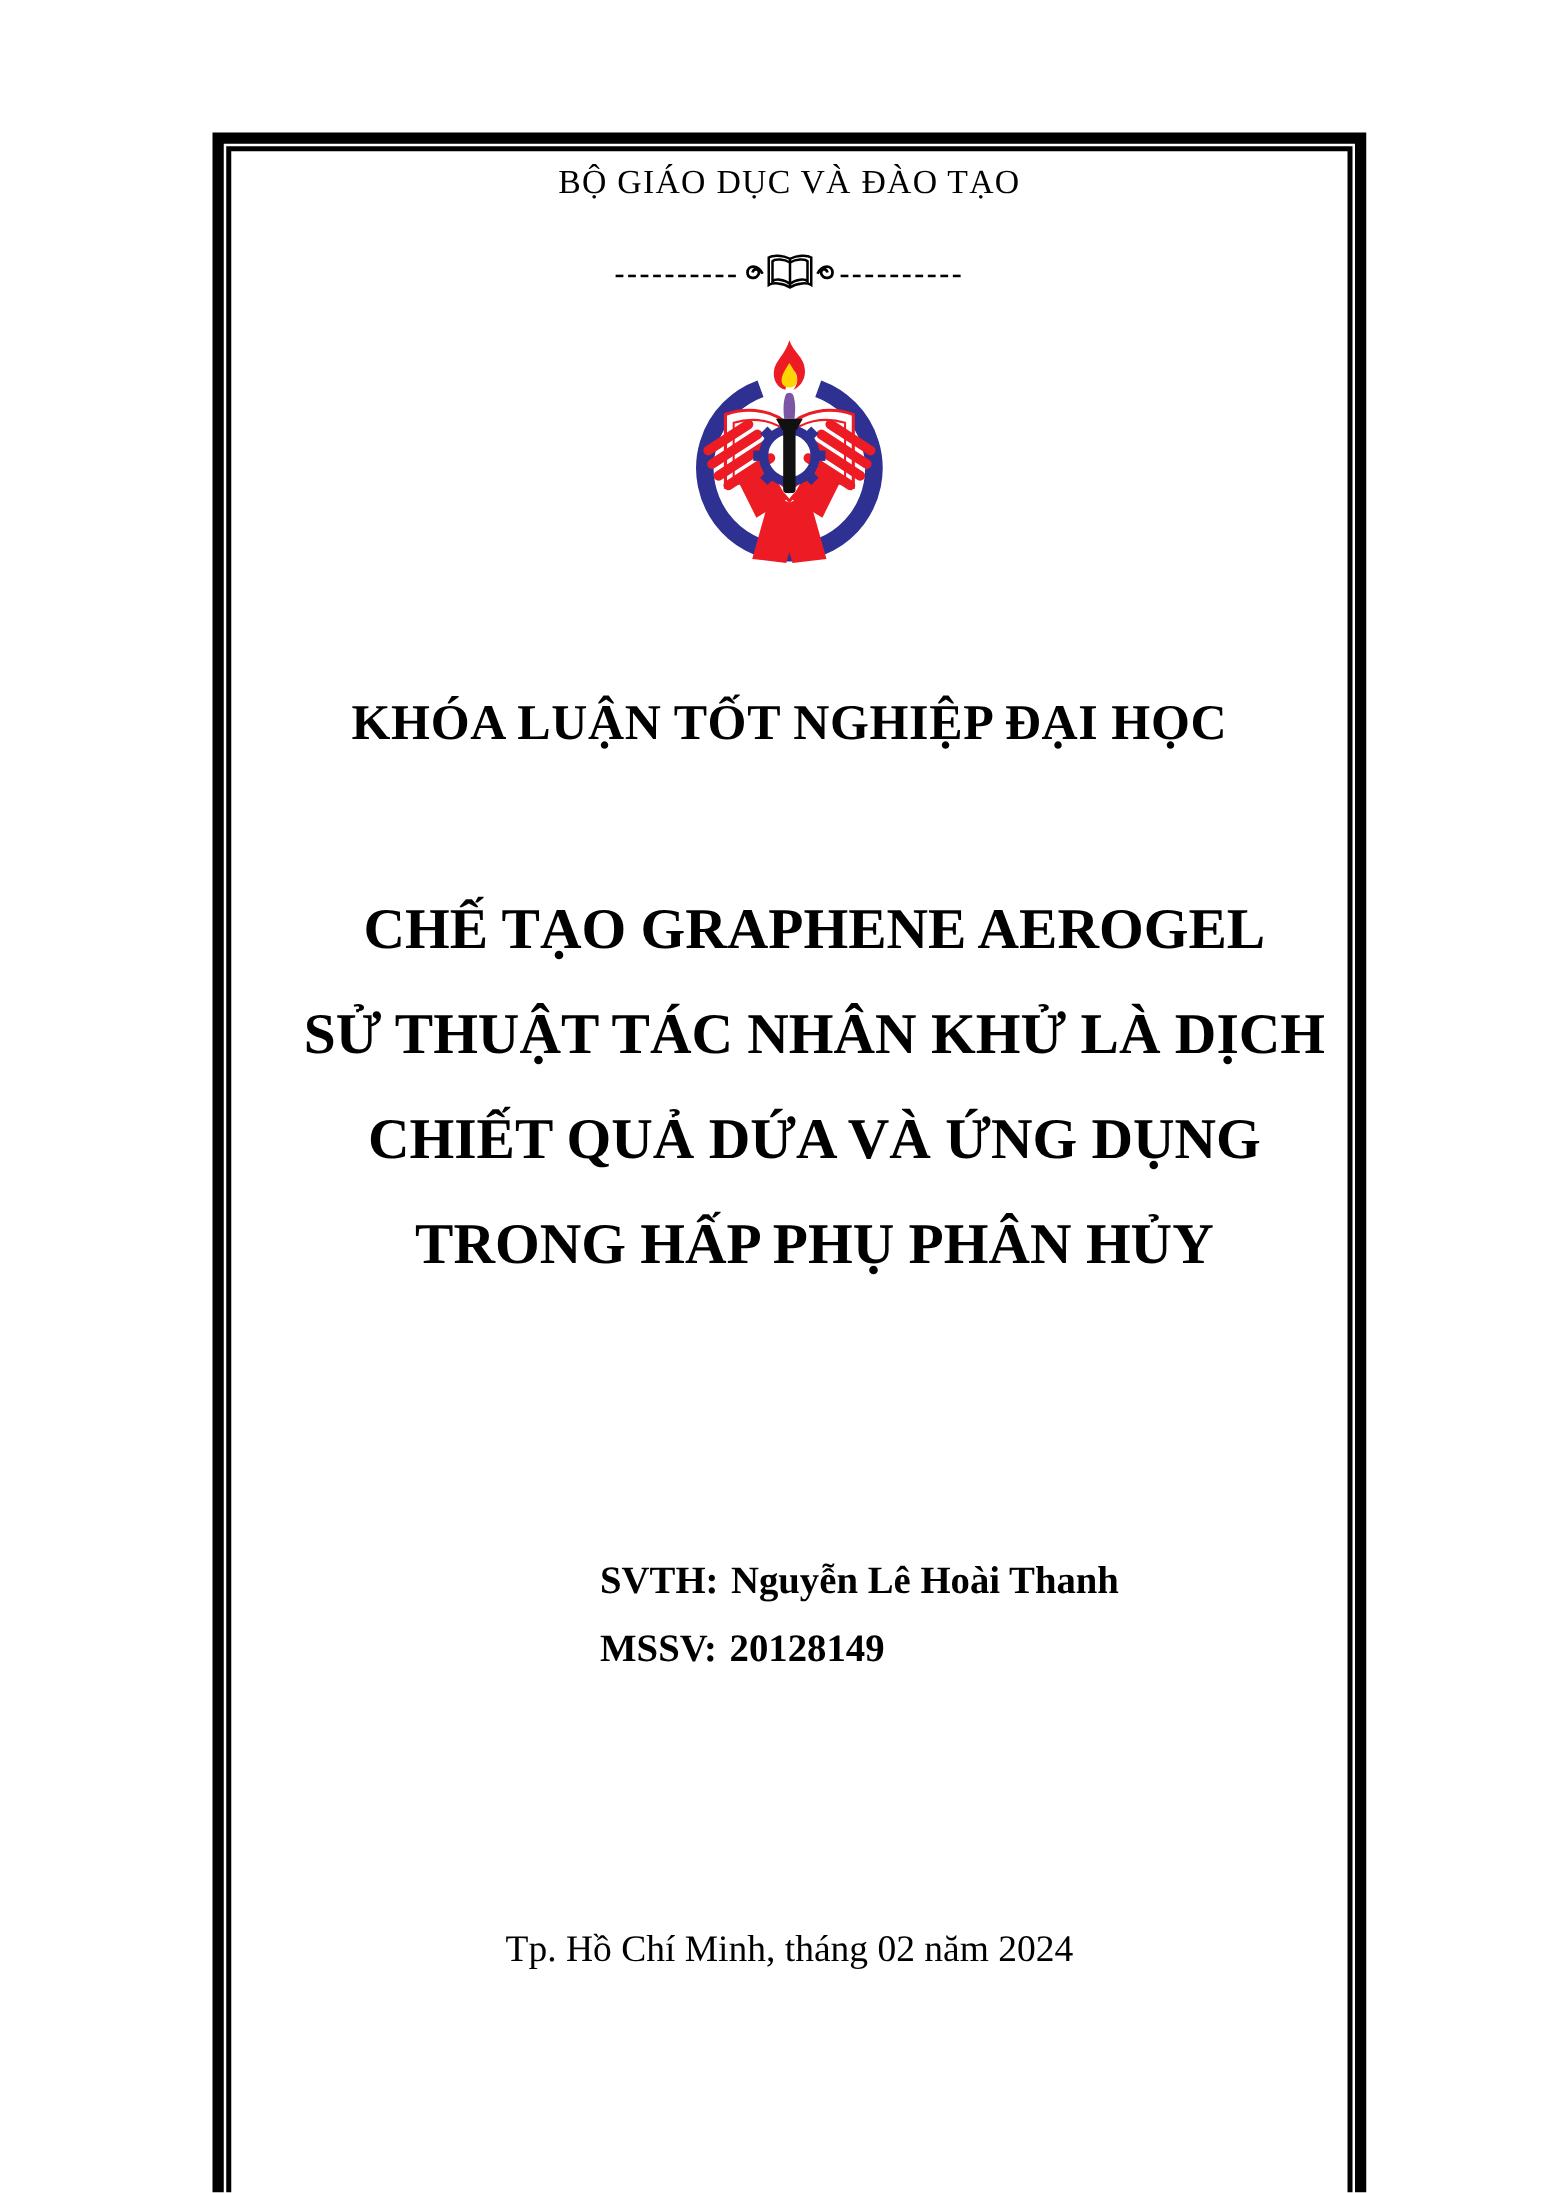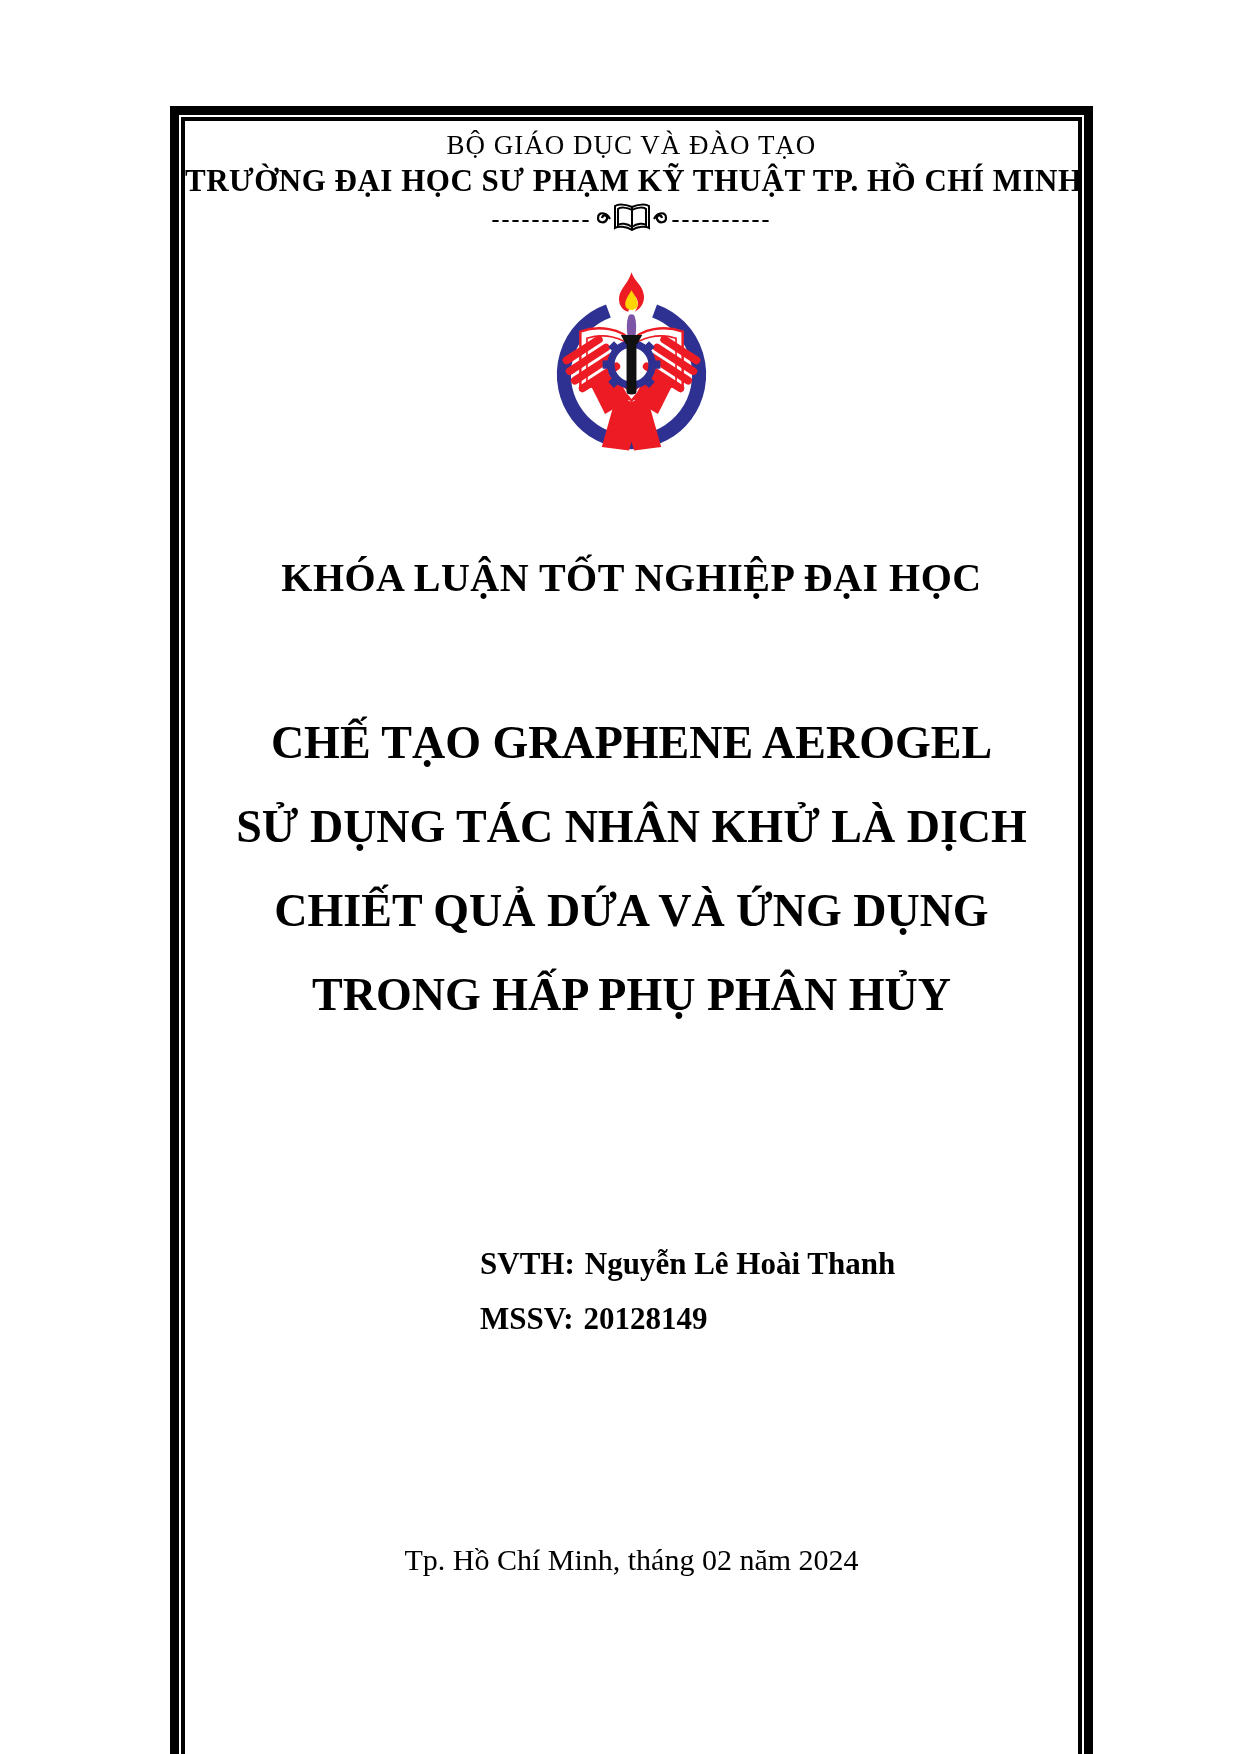--- a/index.html
+++ b/index.html
@@ -16,37 +16,36 @@
     position:relative;width:100%;height:100%;box-sizing:border-box;
     border:4px solid var(--ink,#000);
   }
   .cline{position:absolute;left:0;width:100%;text-align:center;white-space:nowrap;}
   .ministry{top:6px;font-size:27px;line-height:36px;letter-spacing:1px;}
   .university{top:40px;font-size:31px;line-height:40px;font-weight:bold;letter-spacing:.5px;}
   .divider{top:82px;height:32px;display:flex;align-items:center;justify-content:center;gap:2px;}
   .divider .dashes{font-size:24px;font-weight:bold;letter-spacing:2px;line-height:32px;}
   .logo-wrap{position:absolute;left:0;top:138px;width:100%;display:flex;justify-content:center;}
   .doc-type{top:430px;font-size:40px;line-height:54px;font-weight:bold;letter-spacing:.5px;font-family:Liberation Serif, serif;}
-  .title-block{position:absolute;left:0;top:580px;width:100%;text-align:center;}
+  .title-block{position:absolute;left:0;top:580px;width:100%;text-align:center;padding-left:20px;}
   .title-line{font-size:46px;line-height:84px;font-weight:bold;white-space:nowrap;}
   .info-block{position:absolute;left:279px;top:1115px;}
   .info-row{font-size:31px;line-height:55px;font-weight:bold;white-space:nowrap;margin-left:16px;}
   .info-row .label{margin-right:10px;}
   .footer{top:1420px;font-size:30px;line-height:38px;}
 </style>
 </head>
 <body>
 
 <div class="page">
   <div class="frame">
     <div class="frame-inner">
 
       <div class="cline ministry">BỘ GIÁO DỤC VÀ ĐÀO TẠO</div>
 
-      <div class="cline university">TRƯỜNG ĐẠI HỌC SƯ PHẠM KỸ THUẬT TP. HỒ CHÍ MINH</div>
 
       <div class="cline divider">
         <span class="dashes">----------</span>
         <span style="display:inline-flex;">
           <svg width="76" height="32" viewBox="0 0 76 32">
             <g fill="none" stroke="#000" stroke-width="2.2">
               <path d="M16,16 C12,8 4,9 4,15 C4,20 11,21 13,16 C14,12 9,11 8,15"></path>
               <path d="M60,16 C64,8 72,9 72,15 C72,20 65,21 63,16 C62,12 67,11 68,15"></path>
             </g>
             <g stroke="#000" stroke-width="2" fill="#fff">
@@ -122,21 +121,21 @@
             <path d="M100,38 C95,46 91,52 93,58 C95,63 105,63 107,58
                      C109,52 105,46 100,38 Z" fill="var(--logo-yellow)"></path>
           </g>
         </svg>
       </div>
 
       <div class="cline doc-type">KHÓA LUẬN TỐT NGHIỆP ĐẠI HỌC</div>
 
       <div class="title-block">
         <div class="title-line">CHẾ TẠO GRAPHENE AEROGEL</div>
-        <div class="title-line">SỬ DỤNG TÁC NHÂN KHỬ LÀ DỊCH</div>
+        <div class="title-line">SỬ THUẬT TÁC NHÂN KHỬ LÀ DỊCH</div>
         <div class="title-line">CHIẾT QUẢ DỨA VÀ ỨNG DỤNG</div>
         <div class="title-line">TRONG HẤP PHỤ PHÂN HỦY</div>
       </div>
 
       <div class="info-block">
         <div class="info-row">
           <span class="label">SVTH:</span><span>Nguyễn Lê Hoài Thanh</span>
         </div>
         <div class="info-row">
           <span class="label">MSSV:</span><span>20128149</span>

